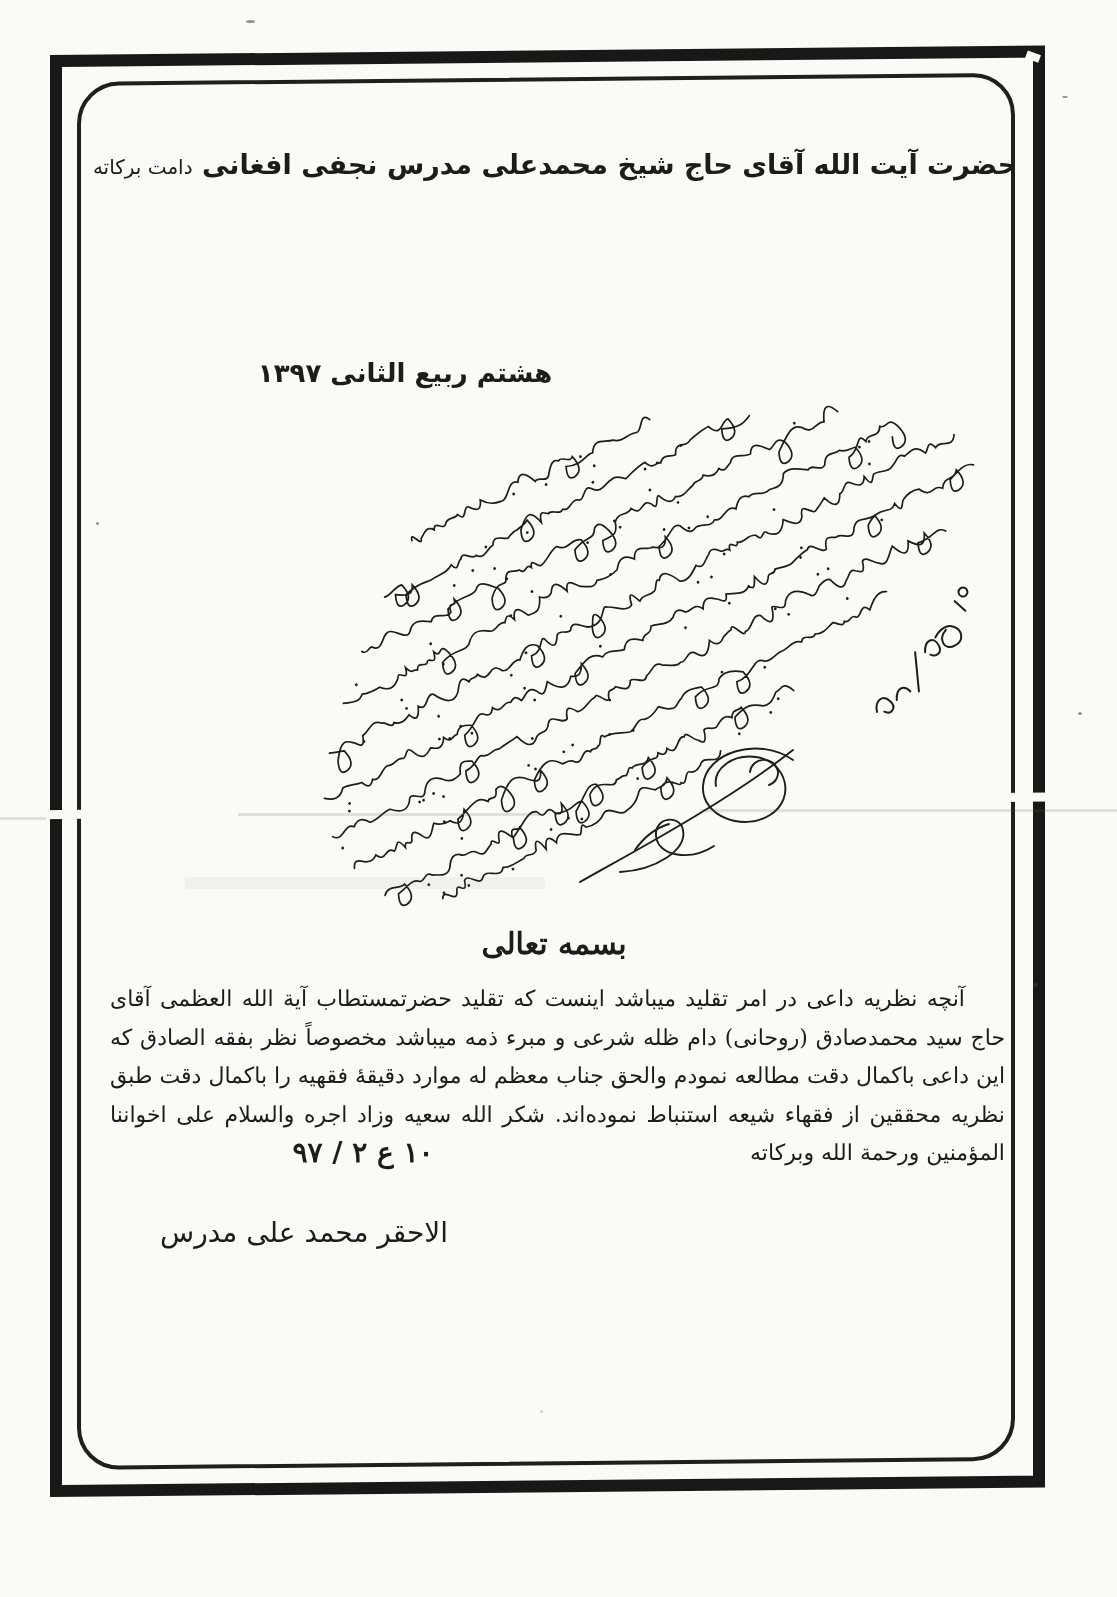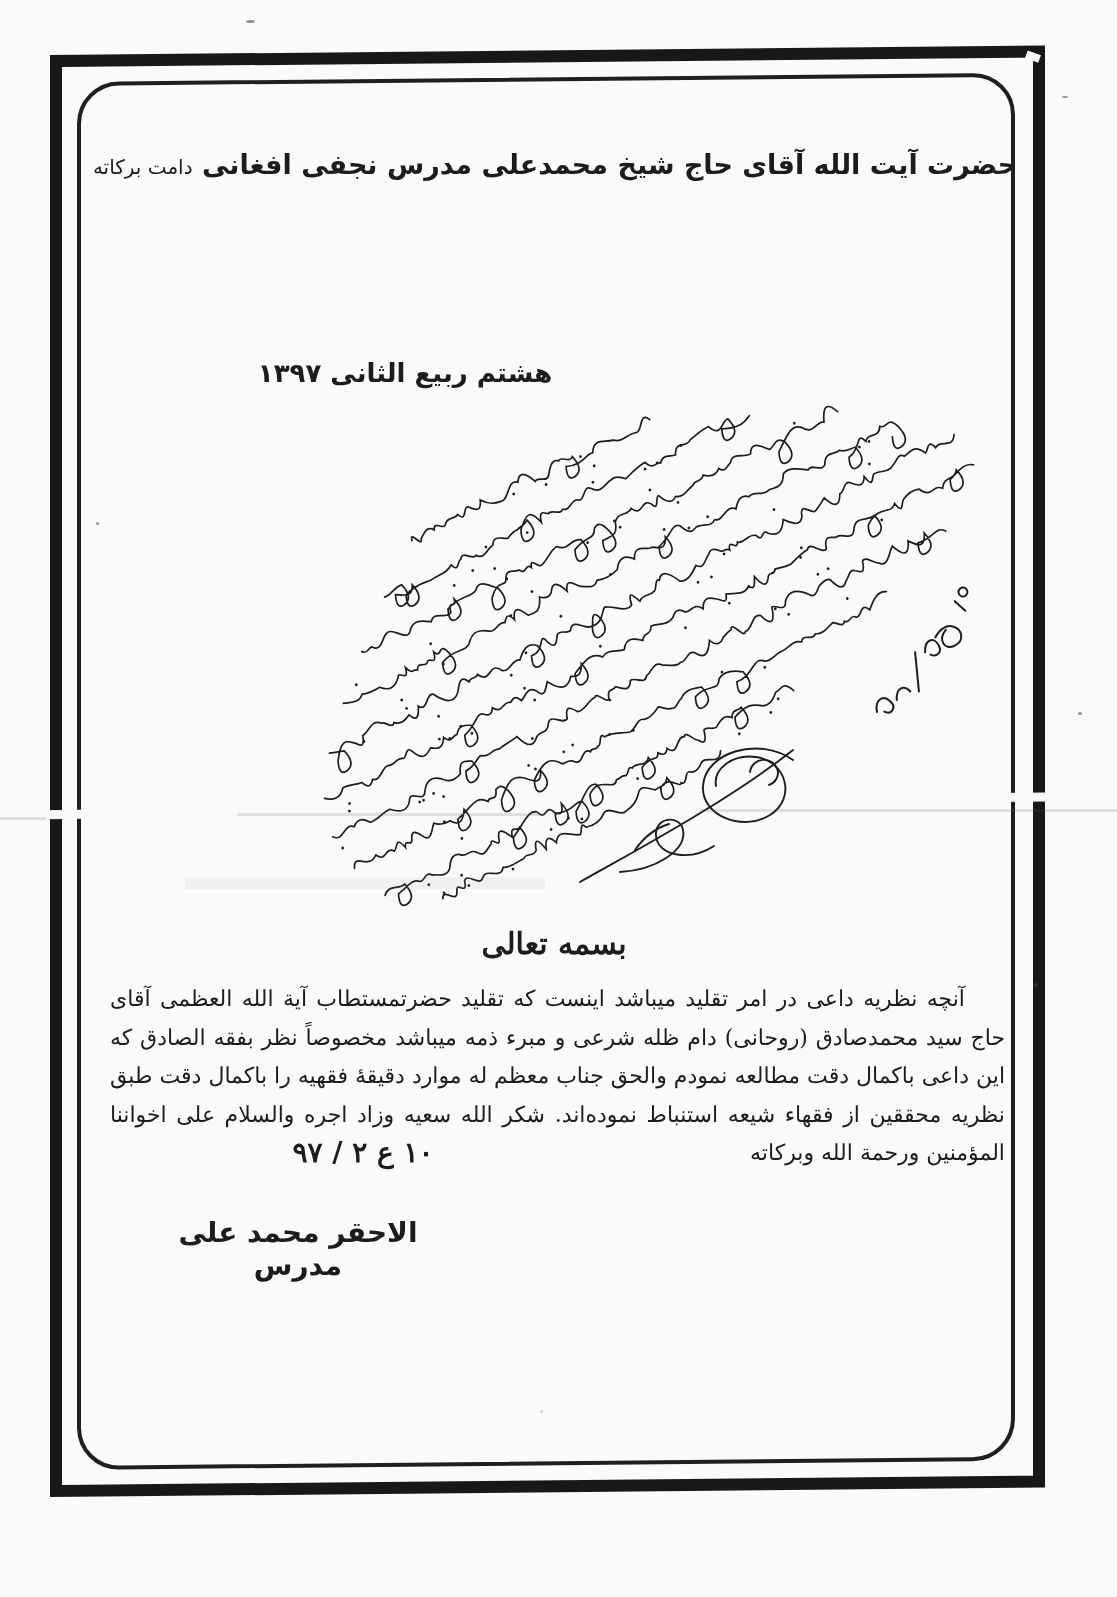--- a/index.html
+++ b/index.html
@@ -45,21 +45,21 @@
     position:absolute; left:110px; top:980px; width:895px;
     font-family:"DejaVu Serif", serif; font-size:22px; line-height:38.5px;
     text-align:justify; text-align-last:right; text-indent:40px;
   }
   .typed-date{
     position:absolute; left:278px; top:1136px; width:170px;
     font-family:"DejaVu Serif", serif; font-weight:700; font-size:28px; text-align:center;
   }
   .typed-signature{
     position:absolute; left:148px; top:1216px; width:300px;
-    font-weight:700; font-size:28px; text-align:center;
+    font-weight:400; font-size:28px; text-align:right;
   }
   
   .handwriting{position:absolute; left:165px; top:420px; overflow:visible;}
   
   .scratch{position:absolute; height:3px; background:rgba(90,90,90,0.16);}
   .border-gap{position:absolute; background:#fafaf8;}
   .speck{position:absolute; background:rgba(60,60,60,0.55); border-radius:50%;}
   .smudge{position:absolute; background:rgba(120,120,120,0.07);}
 </style>
 </head>

